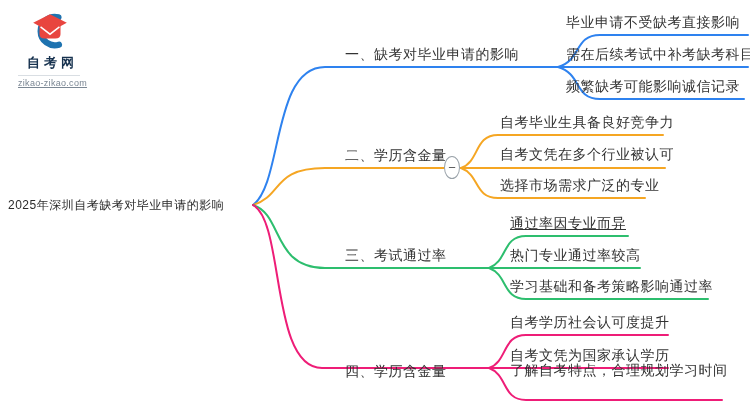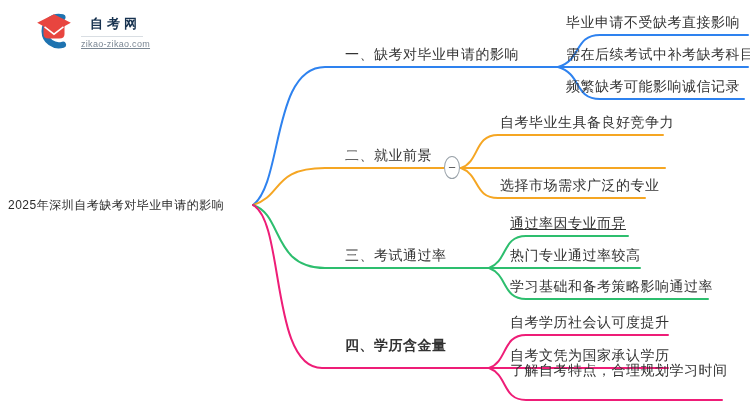--- a/index.html
+++ b/index.html
@@ -13,21 +13,21 @@
     color:#333;letter-spacing:0.5px;
   }
   .root-node{font-size:12px;color:#2b2b2b;}
   .collapse-btn{
     position:absolute;left:444px;top:156px;width:16px;height:23px;
     border:1.5px solid #98a1a8;border-radius:50%;background:#fff;
     display:flex;align-items:center;justify-content:center;
     font-size:13px;color:#555;box-sizing:border-box;cursor:pointer;z-index:3;
     line-height:1;
   }
-  .logo{position:absolute;left:33px;top:10px;display:flex;align-items:center;}
+  .logo{position:absolute;left:12px;top:10px;display:flex;align-items:center;flex-direction:column;}
   .logo-text{margin-left:6px;}
   .logo-title{font-size:13px;font-weight:bold;color:#17324f;letter-spacing:4px;text-align:center;}
   .logo-divider{height:1px;background:#d9dee3;margin:3px 0 2px 0;width:62px;}
   .logo-domain{font-size:9px;color:#7b8794;letter-spacing:0.3px;text-decoration:underline;}
 </style>
 </head>
 <body>
 
 <div class="canvas">
 
@@ -70,28 +70,29 @@
     </div>
   </div>
 
   <div class="node root-node" style="left:8px;top:196px;">2025年深圳自考缺考对毕业申请的影响</div>
 
   <div class="node" style="left:345px;top:45px;">一、缺考对毕业申请的影响</div>
   <div class="node" style="left:566px;top:13px;">毕业申请不受缺考直接影响</div>
   <div class="node" style="left:566px;top:45px;">需在后续考试中补考缺考科目</div>
   <div class="node" style="left:566px;top:77px;">频繁缺考可能影响诚信记录</div>
 
-  <div class="node" style="left:345px;top:146px;">二、就业前景</div>
+  <div class="node" style="left:345px;top:146px;">二、学历含金量</div>
   <div class="collapse-btn">−</div>
   <div class="node" style="left:500px;top:113px;">自考毕业生具备良好竞争力</div>
+  <div class="node" style="left:500px;top:145px;">自考文凭在多个行业被认可</div>
   <div class="node" style="left:500px;top:176px;">选择市场需求广泛的专业</div>
 
   <div class="node" style="left:345px;top:246px;">三、考试通过率</div>
   <div class="node" style="left:510px;top:214px;text-decoration:underline;">通过率因专业而异</div>
   <div class="node" style="left:510px;top:246px;">热门专业通过率较高</div>
   <div class="node" style="left:510px;top:277px;">学习基础和备考策略影响通过率</div>
 
-  <div class="node" style="left:345px;top:336px;font-weight:bold;">四、学历含金量</div>
+  <div class="node" style="left:345px;top:362px;">四、学历含金量</div>
   <div class="node" style="left:510px;top:313px;text-align:center;">自考学历社会认可度提升</div>
   <div class="node" style="left:510px;top:346px;">自考文凭为国家承认学历</div>
   <div class="node" style="left:510px;top:361px;">了解自考特点，合理规划学习时间</div>
 
 </div>
 
 </body></html>

